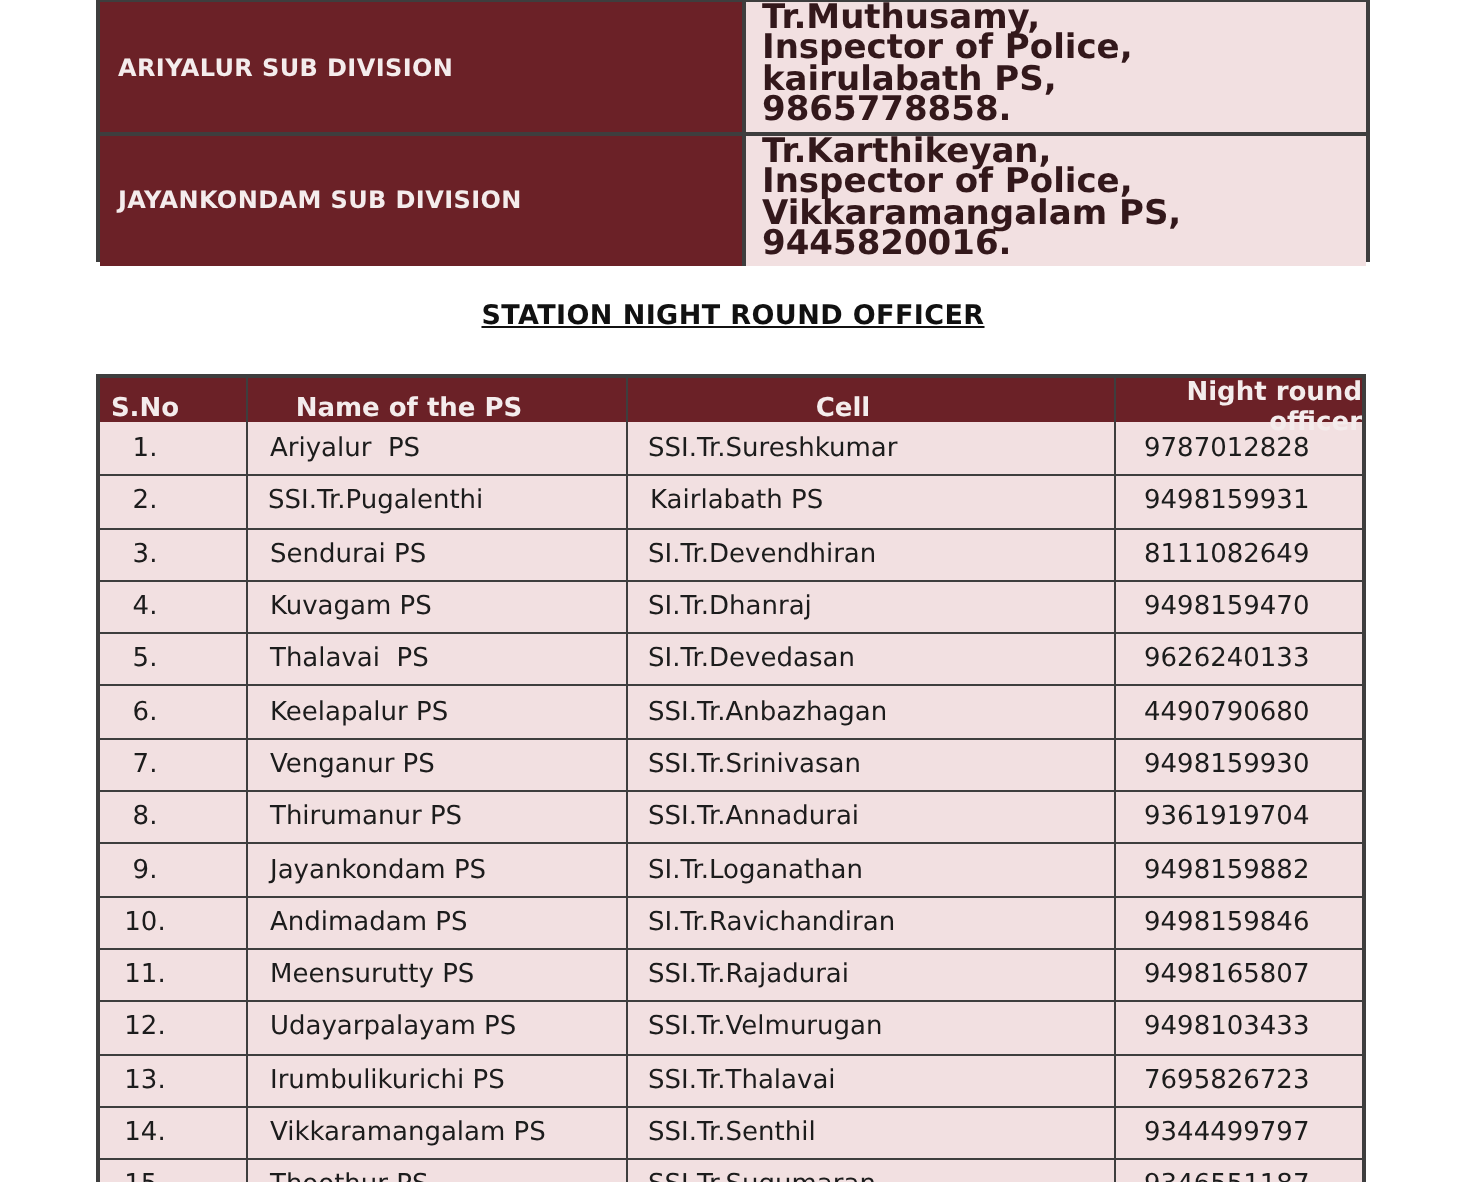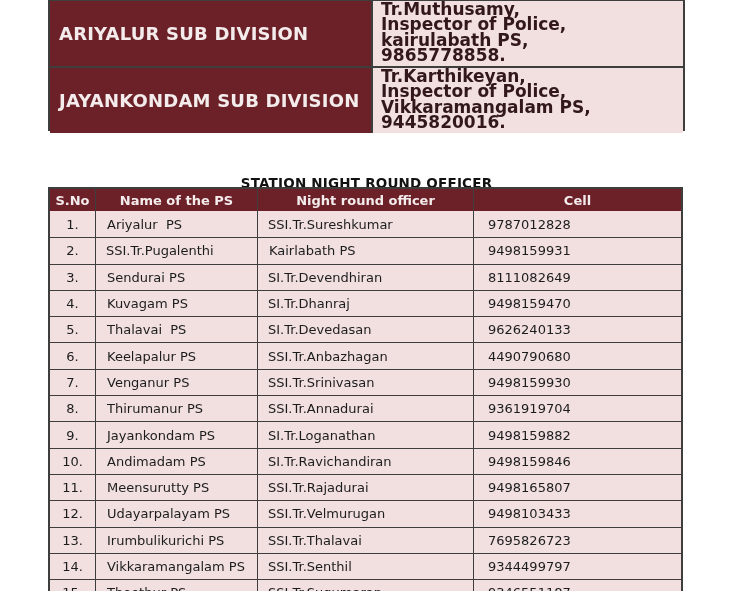--- a/index.html
+++ b/index.html
@@ -17,44 +17,44 @@
 
   
   .div-table{
     position:absolute;left:48px;top:-1px;width:637px;
     border:2px solid var(--border);
   }
   .div-row{display:grid;grid-template-columns:321px 1fr;}
   .div-row + .div-row{border-top:2px solid var(--border);}
   .div-name{
     background:var(--maroon);color:var(--light-text);
-    font-weight:bold;font-size:18px;letter-spacing:.2px;
+    font-weight:bold;font-size:12px;letter-spacing:.2px;
     display:flex;align-items:center;padding-left:9px;
   }
   .div-contact{
     background:var(--pink);color:var(--contact-ink);
     font-weight:bold;font-size:17px;line-height:15.4px;
     padding:1px 4px 2px 8px;border-left:2px solid var(--border);
   }
   .div-row-1{height:65px;}
   .div-row-2{height:63px;}
 
   
   .title{
     position:absolute;left:48px;top:150px;width:637px;
     text-align:center;font-size:13.5px;font-weight:bold;color:#111;
-    text-decoration:underline;letter-spacing:.2px;margin-top:25px;
+    text-decoration:underline;letter-spacing:.2px;
   }
 
   
   .otable{
     position:absolute;left:48px;top:187px;width:635px;
     border:2px solid var(--border);
   }
-  .orow{display:grid;grid-template-columns:45px 162px 216px 1fr;}
+  .orow{display:grid;grid-template-columns:45px 162px 216px 1fr;gap:28px;}
   .orow + .orow{border-top:1.5px solid var(--border);}
   .ohead{background:var(--maroon);height:22px;}
   .ohead .cell{
     color:var(--light-text);font-weight:bold;font-size:13px;
     display:flex;align-items:center;justify-content:center;
   }
   .obody{background:var(--pink);height:26.3px;}
   .obody .cell{
     color:var(--ink);font-size:13px;display:flex;align-items:center;
     white-space:pre;overflow:hidden;
@@ -90,22 +90,22 @@
       </div>
     </div>
   </div>
 
   <div class="title">STATION NIGHT ROUND OFFICER</div>
 
   <div class="otable">
     <div class="orow ohead">
       <div class="cell c1">S.No</div>
       <div class="cell c2">Name of the PS</div>
+      <div class="cell c4">Cell</div>
       <div class="cell c3">Night round officer</div>
-      <div class="cell c4">Cell</div>
     </div>
     <div id="officer-rows">
   <div class="orow obody">
     <div class="cell c1">1.</div>
     <div class="cell c2">Ariyalur  PS</div>
     <div class="cell c3">SSI.Tr.Sureshkumar</div>
     <div class="cell c4">9787012828</div>
   </div>
 
   <div class="orow obody">

